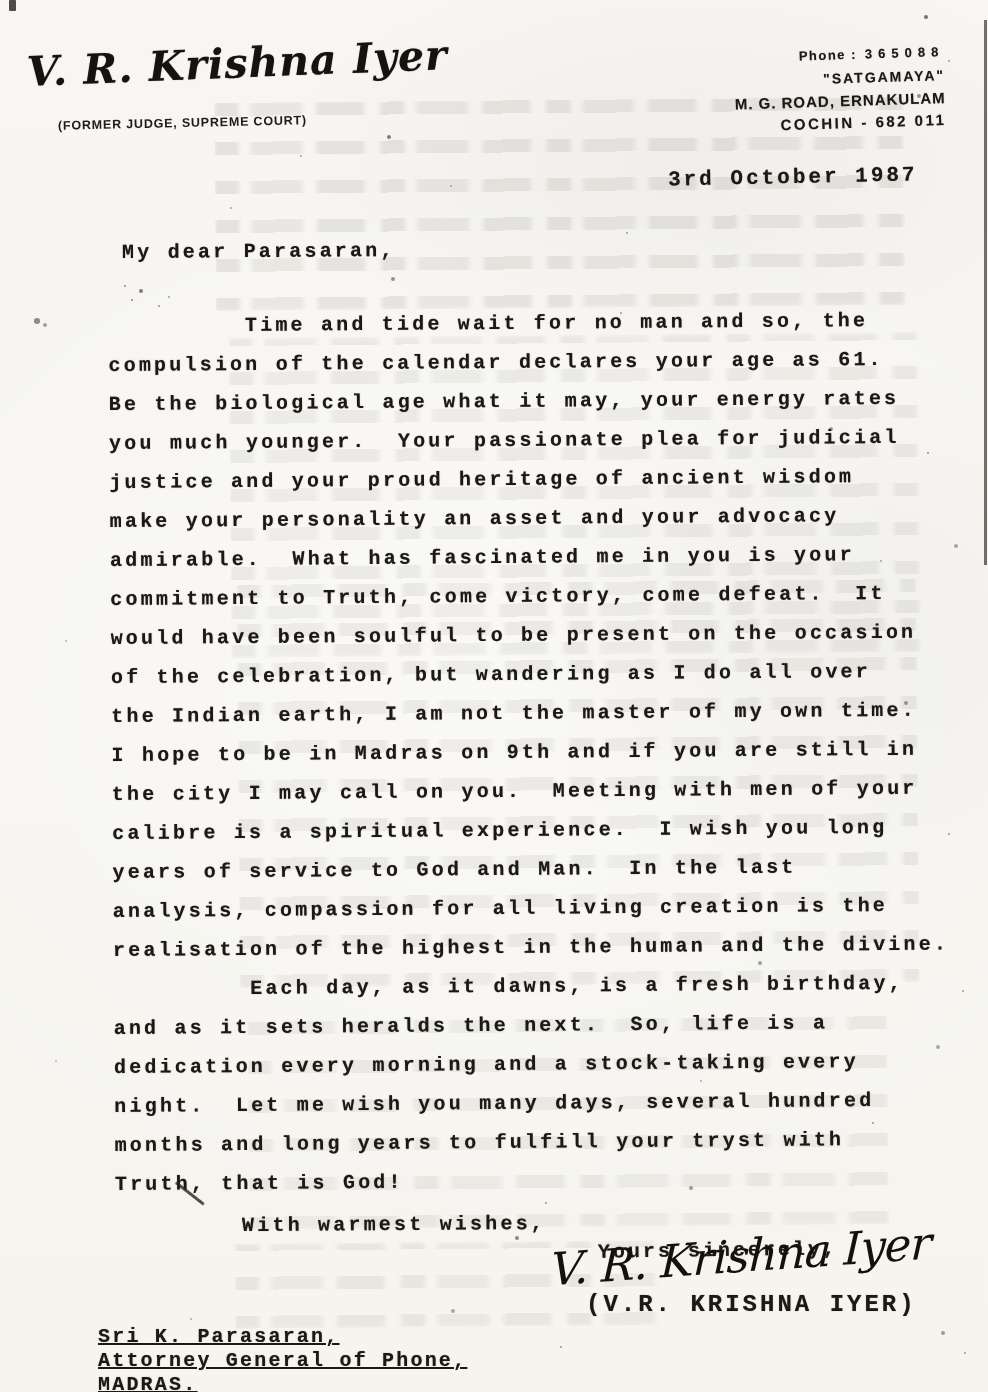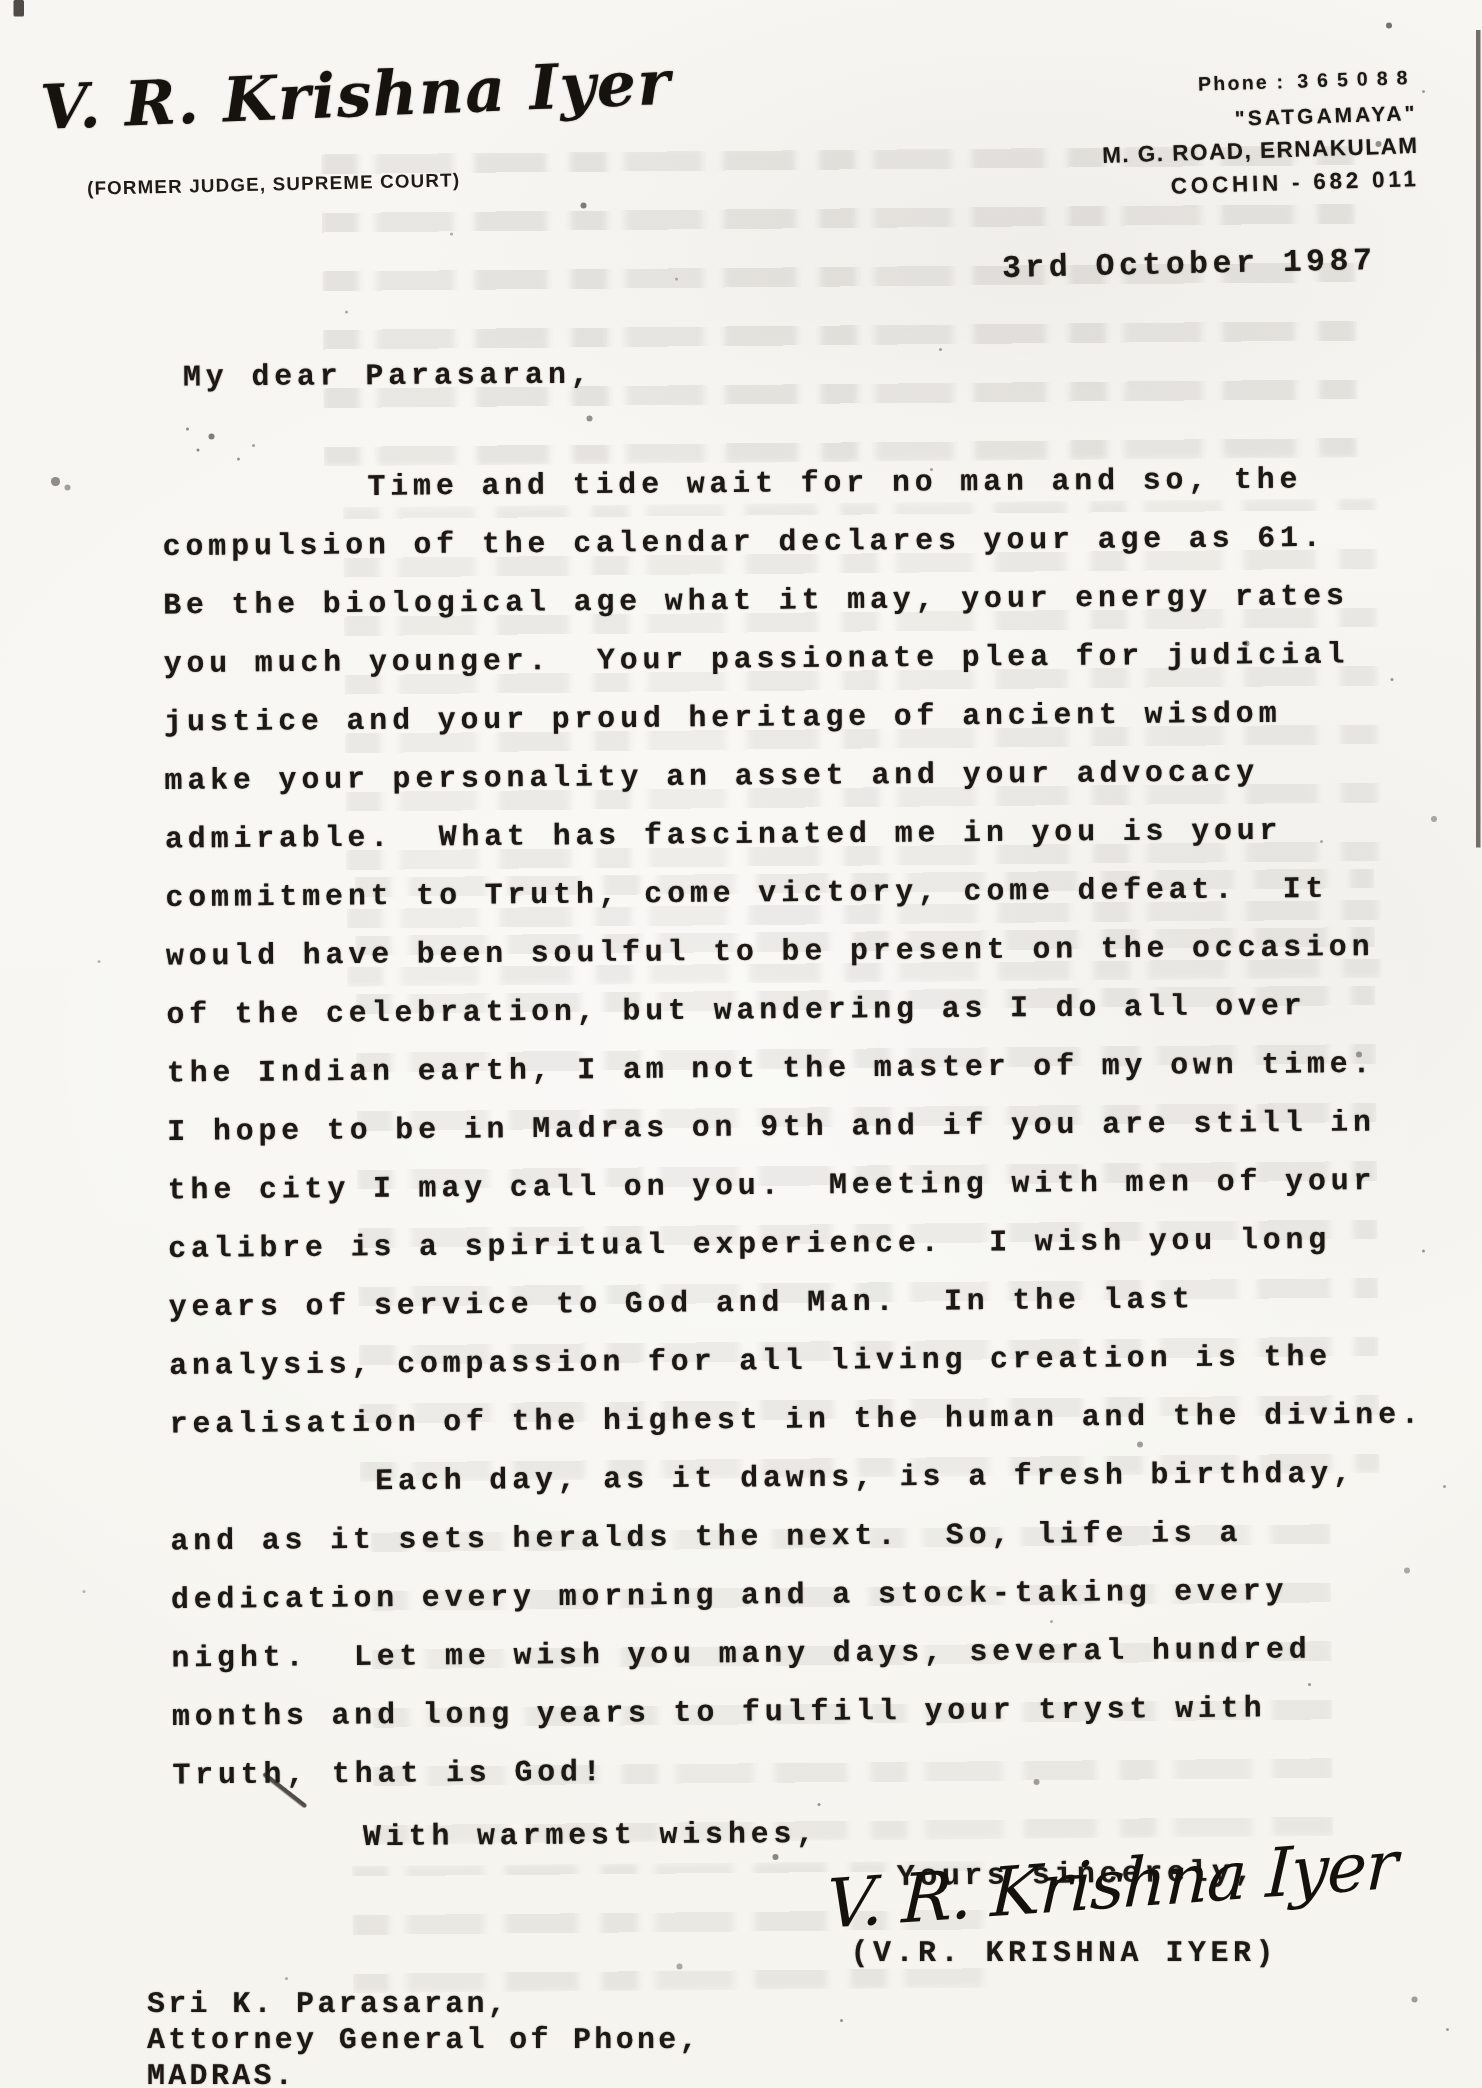--- a/index.html
+++ b/index.html
@@ -63,25 +63,25 @@
 
   
   .yours { position:absolute; left:598px; top:1239px; font-size:20px; letter-spacing:3px; transform:rotate(-0.8deg); z-index:2; }
   .signature {
     position:absolute; left:552px; top:1243px; width:430px;
     font-family:"DejaVu Serif", serif; font-style:italic;
     font-size:45px; letter-spacing:-1px; color:#14110d;
     transform:rotate(-4deg) skewX(-6deg); transform-origin:left top;
     white-space:nowrap; z-index:2;
   }
-  .typed-name { position:absolute; left:567px; top:1291px; font-size:20px; letter-spacing:3px; z-index:2; }
+  .typed-name { position:absolute; left:586px; top:1291px; font-size:24px; letter-spacing:3px; z-index:2; }
 
   
   .addressee { position:absolute; left:98px; top:1325px; font-size:20px; letter-spacing:2.2px; line-height:24px; z-index:2; }
-  .addressee .line { height:24px; }
+  .addressee .line { height:24px;text-decoration:underline; }
 
   
   .smudge {
     position:absolute; z-index:1;
     background:repeating-linear-gradient(90deg,
       rgba(95,88,80,0.16) 0 24px, transparent 24px 36px,
       rgba(95,88,80,0.12) 36px 88px, transparent 88px 102px,
       rgba(95,88,80,0.15) 102px 150px, transparent 150px 166px);
     -webkit-mask-image:repeating-linear-gradient(0deg, #000 0 13px, transparent 13px 39px);
     mask-image:repeating-linear-gradient(0deg, #000 0 13px, transparent 13px 39px);

